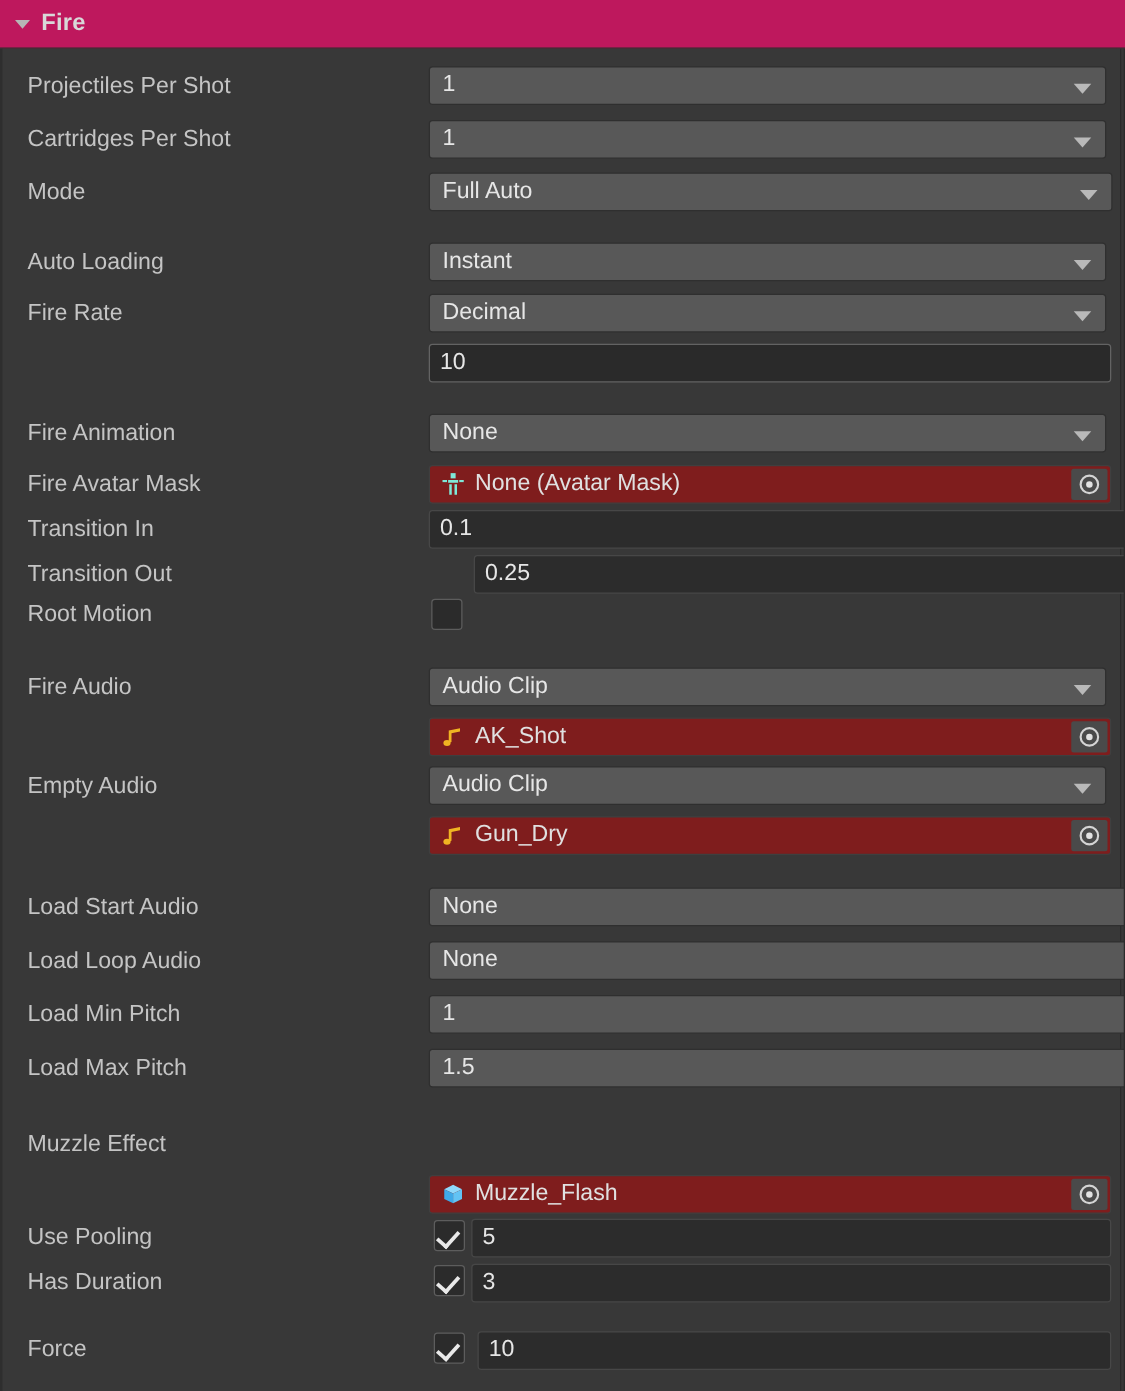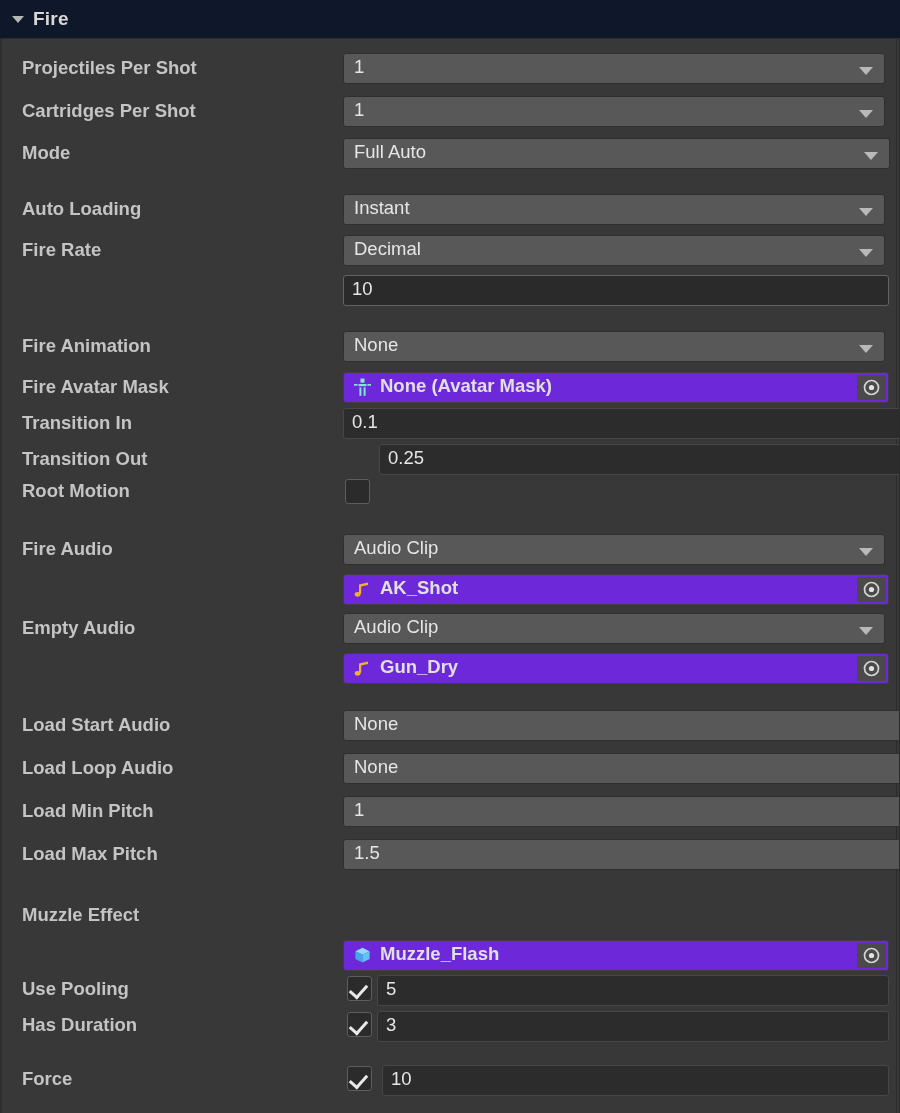--- a/index.html
+++ b/index.html
@@ -17,21 +17,21 @@
     width: 900px;
     height: 1113px;
     background: #383838;
   }
 
   
   .comp-header {
     position: absolute;
     left: 0; top: 0;
     width: 900px; height: 39px;
-    background: #0f172a;
+    background: #be185d;
     display: flex;
     align-items: center;
     border-bottom: 1px solid #2c2c2c;
   }
   .foldout-arrow {
     width: 12px; height: 12px;
     margin-left: 12px; margin-right: 9px;
     position: relative;
   }
   .foldout-arrow::after {
@@ -74,21 +74,20 @@
   }
 
   
   .lbl {
     position: absolute;
     left: 20px;
     font-size: 18.5px;
     color: #c4c4c4;
     white-space: nowrap;
     line-height: 22px;
-    font-weight: bold;
   }
 
   .dropdown {
     position: absolute;
     height: 31px;
     background: #585858;
     border: 1px solid #2f2f2f;
     border-radius: 3px;
     display: flex;
     align-items: center;
@@ -115,29 +114,28 @@
     align-items: center;
     color: #e6e6e6;
     font-size: 18.5px;
     padding-left: 8px;
   }
   .textfield .tftext { line-height: 1; padding-bottom: 2px; }
 
   .objfield {
     position: absolute;
     height: 31px;
-    background: #6d28d9;
+    background: #7f1d1d;
     border: 1px solid #3f3f3f;
     border-radius: 3px;
     display: flex;
     align-items: center;
     color: #e0e0e0;
     font-size: 18.5px;
     padding-left: 8px;
-    font-weight: bold;
   }
   .objfield .objtext { line-height: 1; padding-bottom: 2px; }
   .obj-picker {
     position: absolute;
     right: 2px; top: 2px;
     width: 29px; height: 25px;
     background: #4a4a4a;
     border-radius: 2px;
     display: flex;
     align-items: center;

